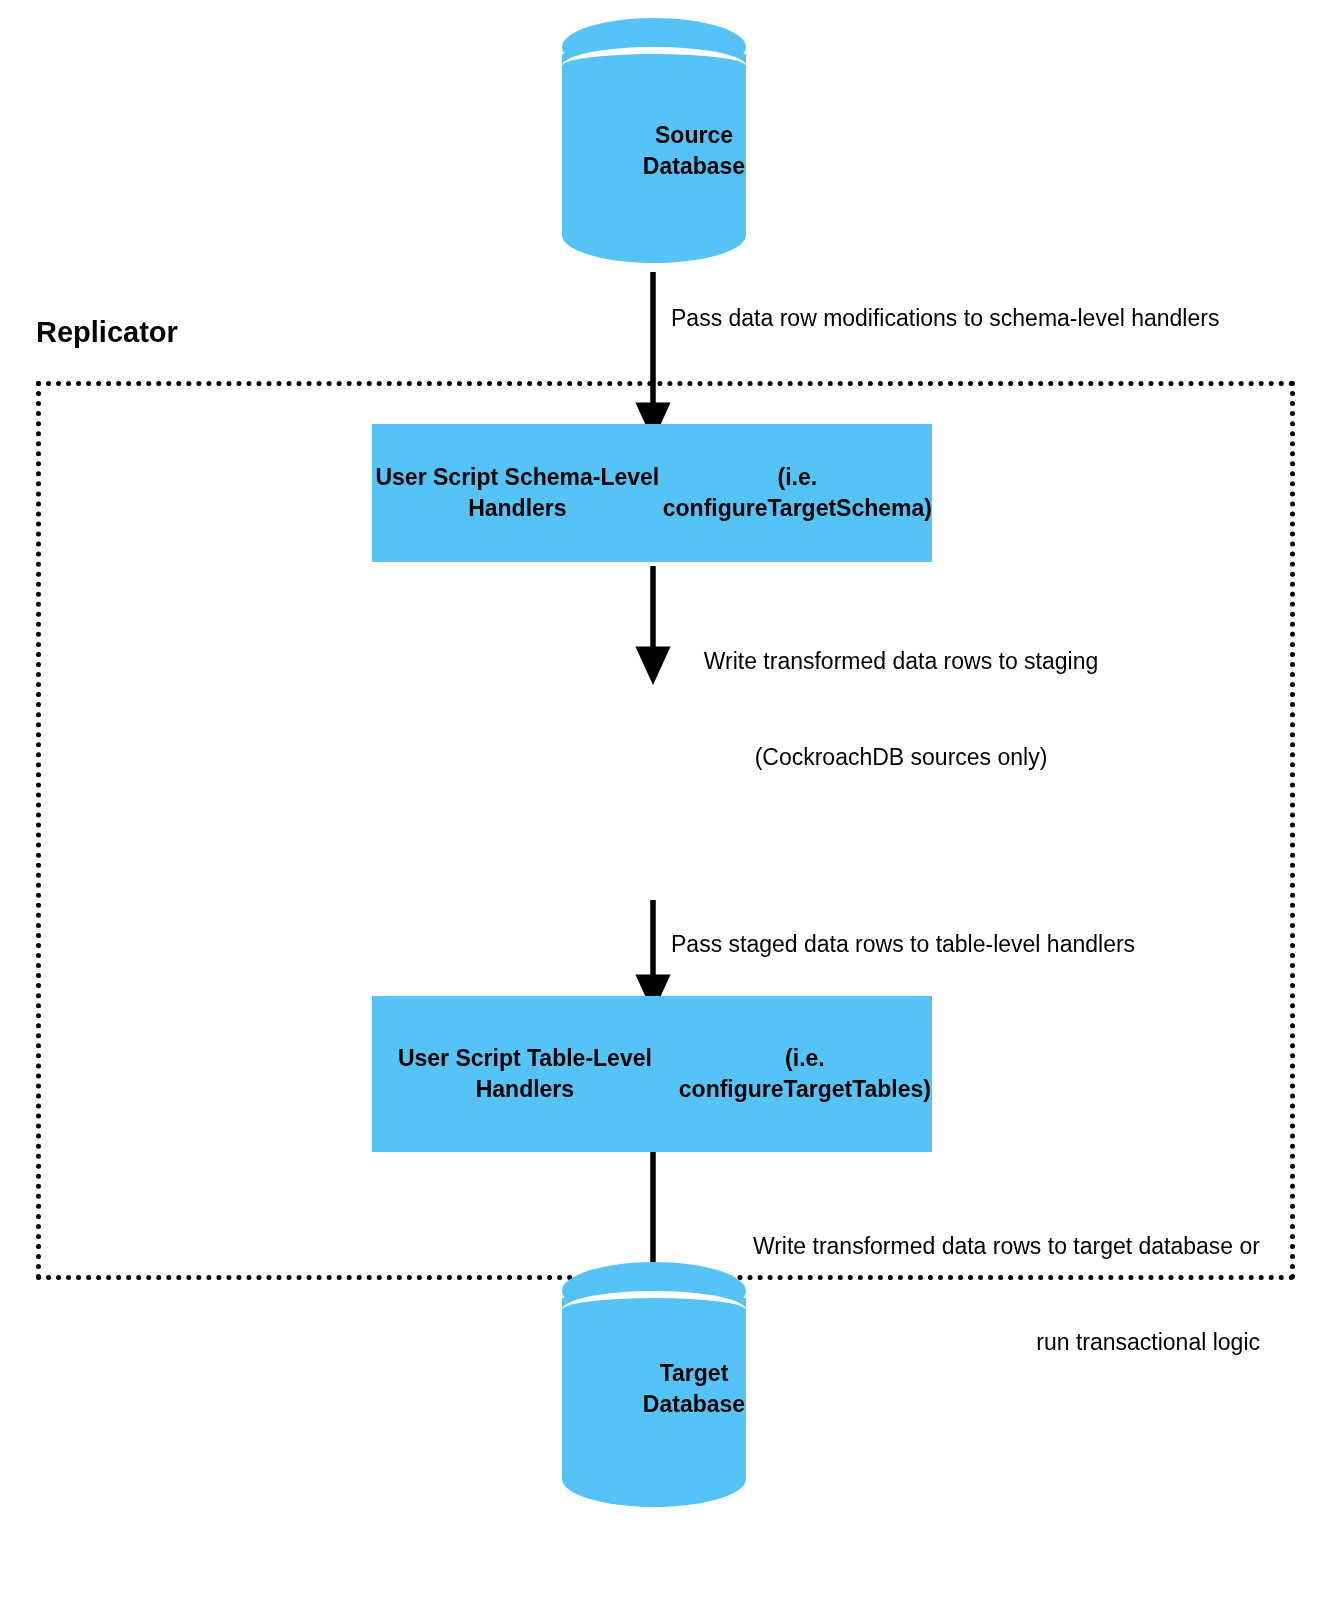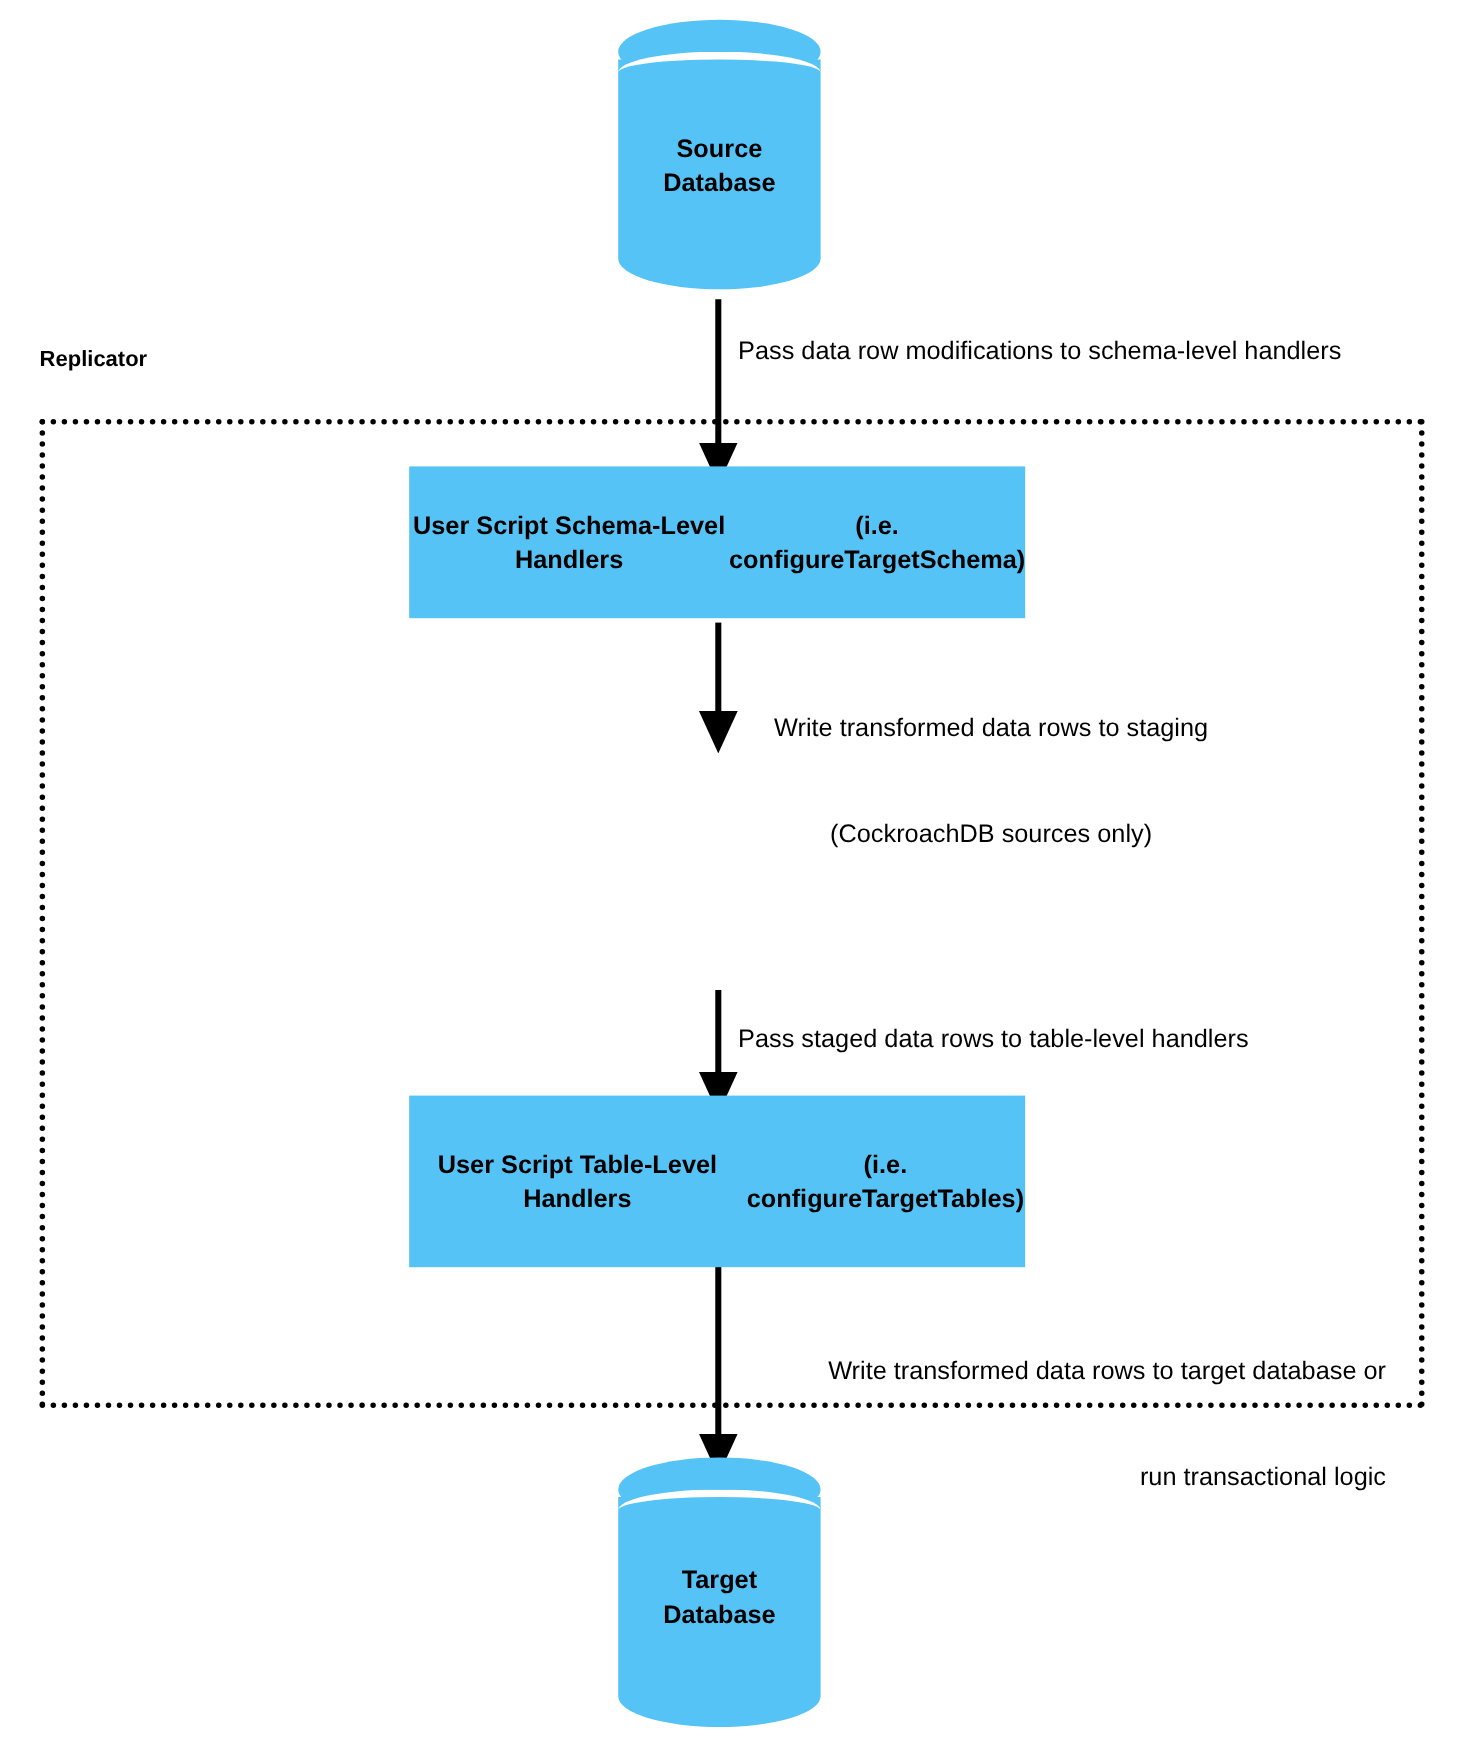--- a/index.html
+++ b/index.html
@@ -24,21 +24,21 @@
     left: 0;
     width: 1337px;
     height: 1600px;
   }
 
   
   .group-title {
     position: absolute;
     left: 36px;
     top: 316px;
-    font-size: 20px;
+    font-size: 29px;
     font-weight: bold;
     letter-spacing: 0px;
     white-space: nowrap;
   }
   .group-box {
     position: absolute;
     left: 36px;
     top: 381px;
     width: 1259px;
     height: 899px;
@@ -71,20 +71,21 @@
     left: 372px;
     top: 996px;
     width: 560px;
     height: 156px;
   }
 
   
   .cylinder {
     position: absolute;
     width: 184px;
+    padding-left: 40px;
   }
   .cyl-top {
     position: absolute;
     left: 0;
     top: 0;
     width: 184px;
     height: 58px;
     background: #55C3F5;
     border-radius: 50% / 50%;
   }
@@ -118,21 +119,21 @@
   }
 
   #cyl-source { left: 562px; top: 18px; height: 245px; }
   #cyl-source .cyl-body { height: 209px; }
   #cyl-source .cyl-label { top: 102px; }
 
   #cyl-staged { left: 562px; top: 668px; height: 230px; }
   #cyl-staged .cyl-body { height: 194px; }
   #cyl-staged .cyl-label { top: 90px; }
 
-  #cyl-target { left: 562px; top: 1325px; height: 245px; }
+  #cyl-target { left: 562px; top: 1262px; height: 245px; }
   #cyl-target .cyl-body { height: 209px; }
   #cyl-target .cyl-label { top: 96px; }
 
   
   .edge-label {
     position: absolute;
     font-size: 23px;
     font-weight: normal;
     line-height: 1.38;
     color: #000000;

